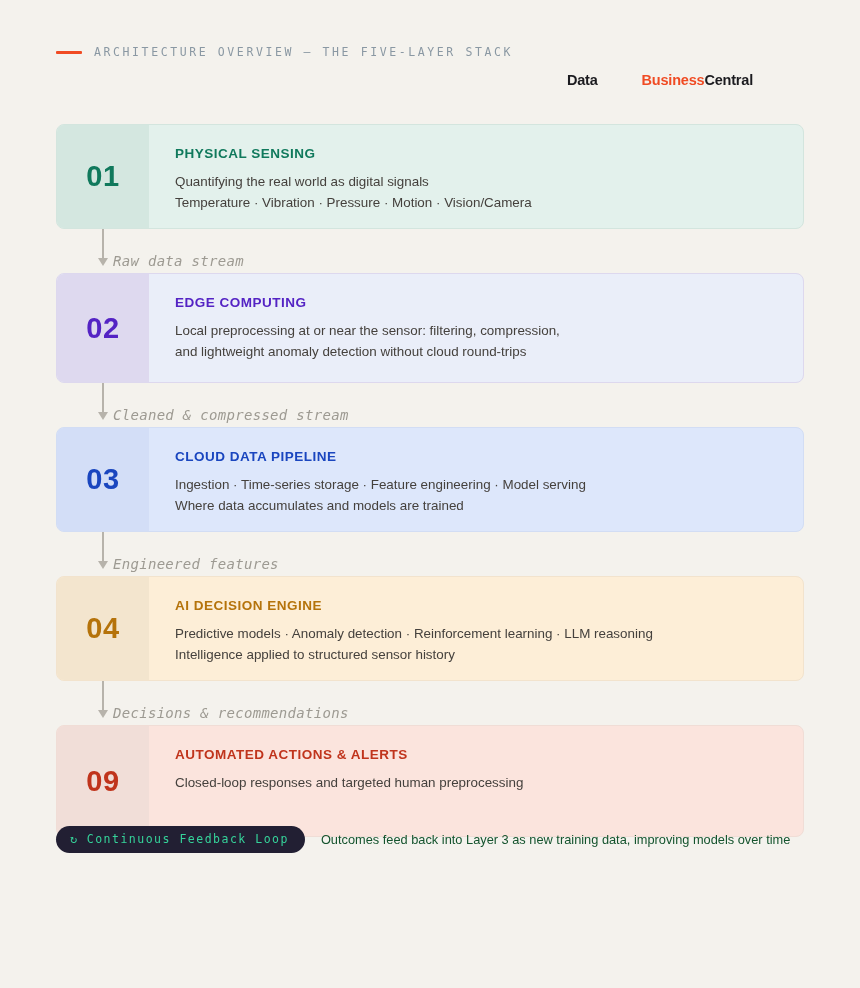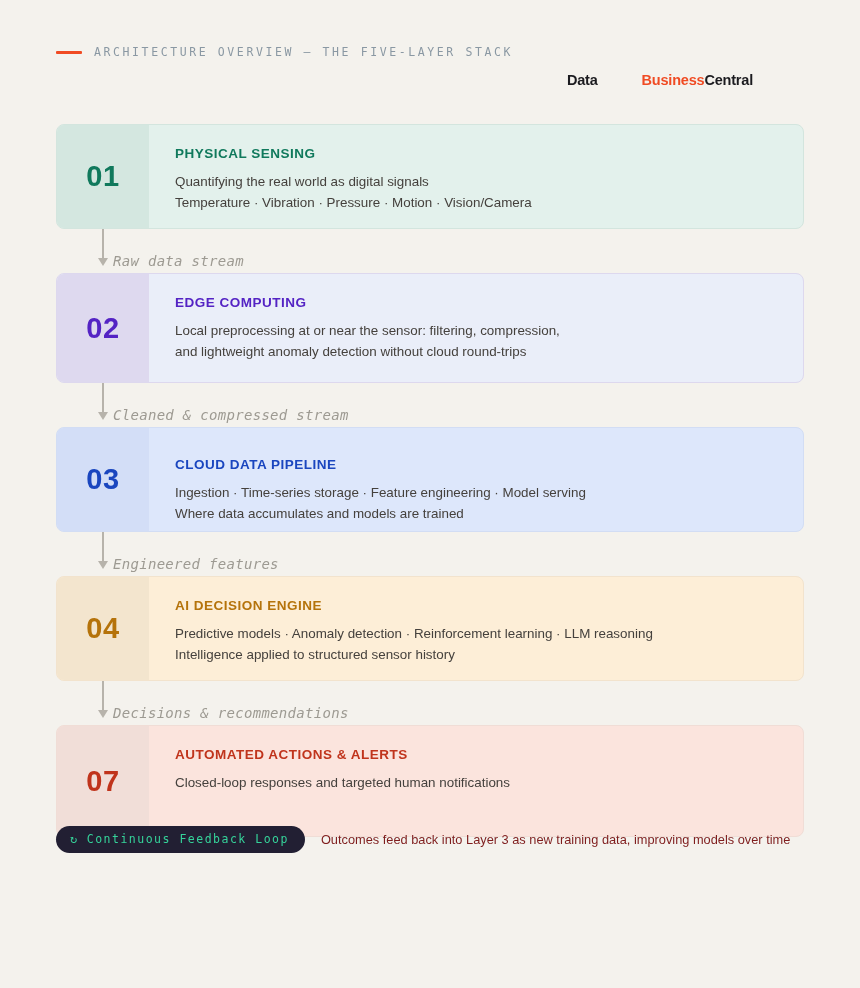--- a/index.html
+++ b/index.html
@@ -161,21 +161,21 @@
     letter-spacing: 1.5px;
     white-space: nowrap;
   }
   .loop-glyph {
     font-size: 12px;
     line-height: 1;
     color: #35d39a;
   }
   .feedback-note {
     font-size: 12.8px;
-    color: #7f1d1d;
+    color: #14532d;
     white-space: nowrap;
   }
 </style>
 </head>
 <body>
 
 <div class="page">
 
   <div class="eyebrow">
     <span class="eyebrow-dash" style="background: rgb(240, 75, 35);"></span>
@@ -220,21 +220,21 @@
       <span class="conn-line"></span>
       <span class="conn-head"></span>
       <span class="conn-label">Cleaned &amp; compressed stream</span>
     </div>
 
     <div class="layer-card" id="card-2" style="background: rgb(221, 231, 251); border: 1px solid rgb(210, 221, 244); height: 105px;">
       <div class="num-panel" id="numpanel-2" style="background: rgb(211, 222, 247);">
         <span class="num-text" id="numtext-2" style="color: rgb(26, 70, 191);">03</span>
       </div>
       <div class="card-body">
-        <div class="card-title" id="title-2" style="color: rgb(26, 70, 191); margin-top: 8px;">Cloud Data Pipeline</div>
+        <div class="card-title" id="title-2" style="color: rgb(26, 70, 191);">Cloud Data Pipeline</div>
         <div class="card-line">Ingestion · Time-series storage · Feature engineering · Model serving</div>
         <div class="card-line">Where data accumulates and models are trained</div>
       </div>
     </div>
 
     <div class="connector">
       <span class="conn-line"></span>
       <span class="conn-head"></span>
       <span class="conn-label">Engineered features</span>
     </div>
@@ -251,25 +251,25 @@
     </div>
 
     <div class="connector">
       <span class="conn-line"></span>
       <span class="conn-head"></span>
       <span class="conn-label">Decisions &amp; recommendations</span>
     </div>
 
     <div class="layer-card" id="card-4" style="background: rgb(251, 228, 221); border: 1px solid rgb(240, 221, 214); height: 112px;">
       <div class="num-panel" id="numpanel-4" style="background: rgb(241, 222, 216);">
-        <span class="num-text" id="numtext-4" style="color: rgb(192, 52, 28);">07</span>
+        <span class="num-text" id="numtext-4" style="color: rgb(192, 52, 28);">09</span>
       </div>
       <div class="card-body">
         <div class="card-title" id="title-4" style="color: rgb(192, 52, 28);">Automated Actions &amp; Alerts</div>
-        <div class="card-line">Closed-loop responses and targeted human notifications</div>
+        <div class="card-line">Closed-loop responses and targeted human preprocessing</div>
       </div>
     </div>
 
   </div>
 
   <div class="feedback-row">
     <div class="feedback-pill" style="background: rgb(34, 31, 51); color: rgb(53, 211, 154);">
       <span class="loop-glyph">↻</span>
       <span>Continuous Feedback Loop</span>
     </div>

